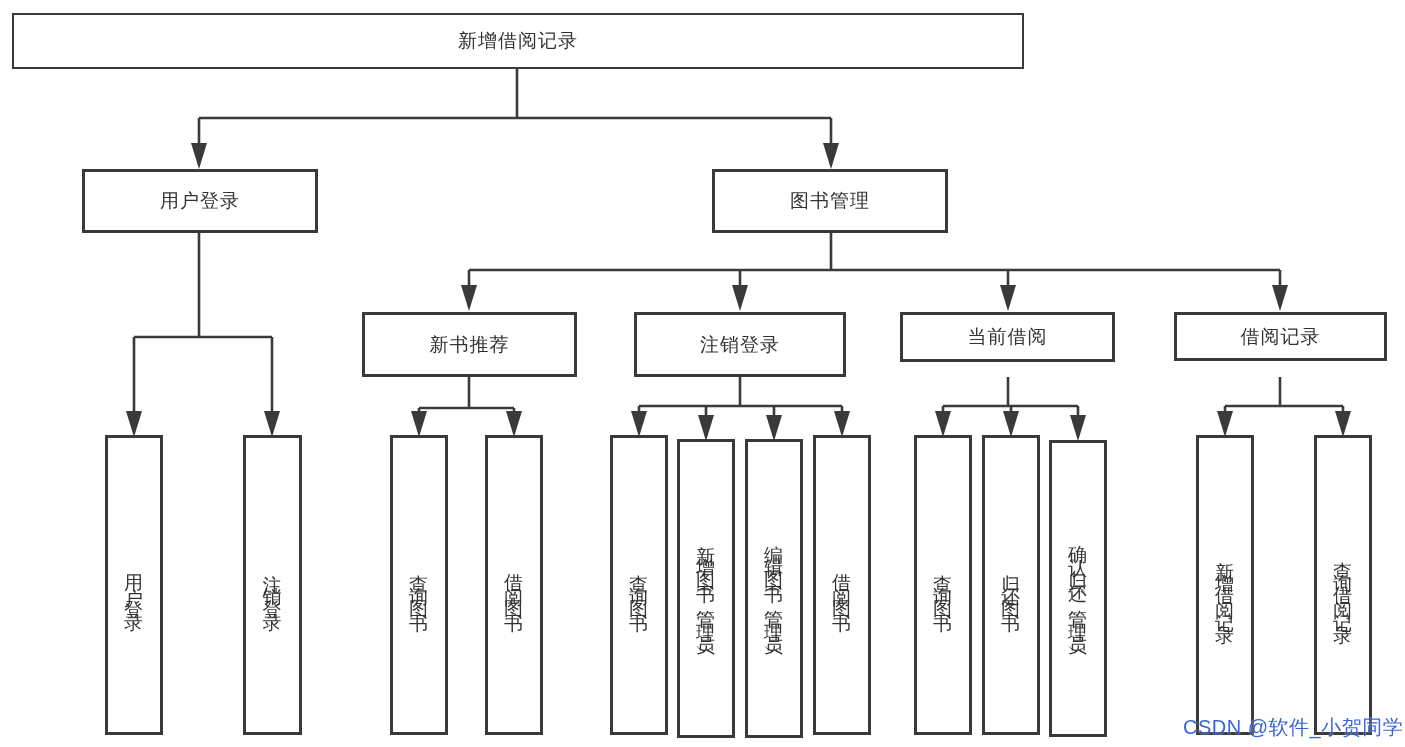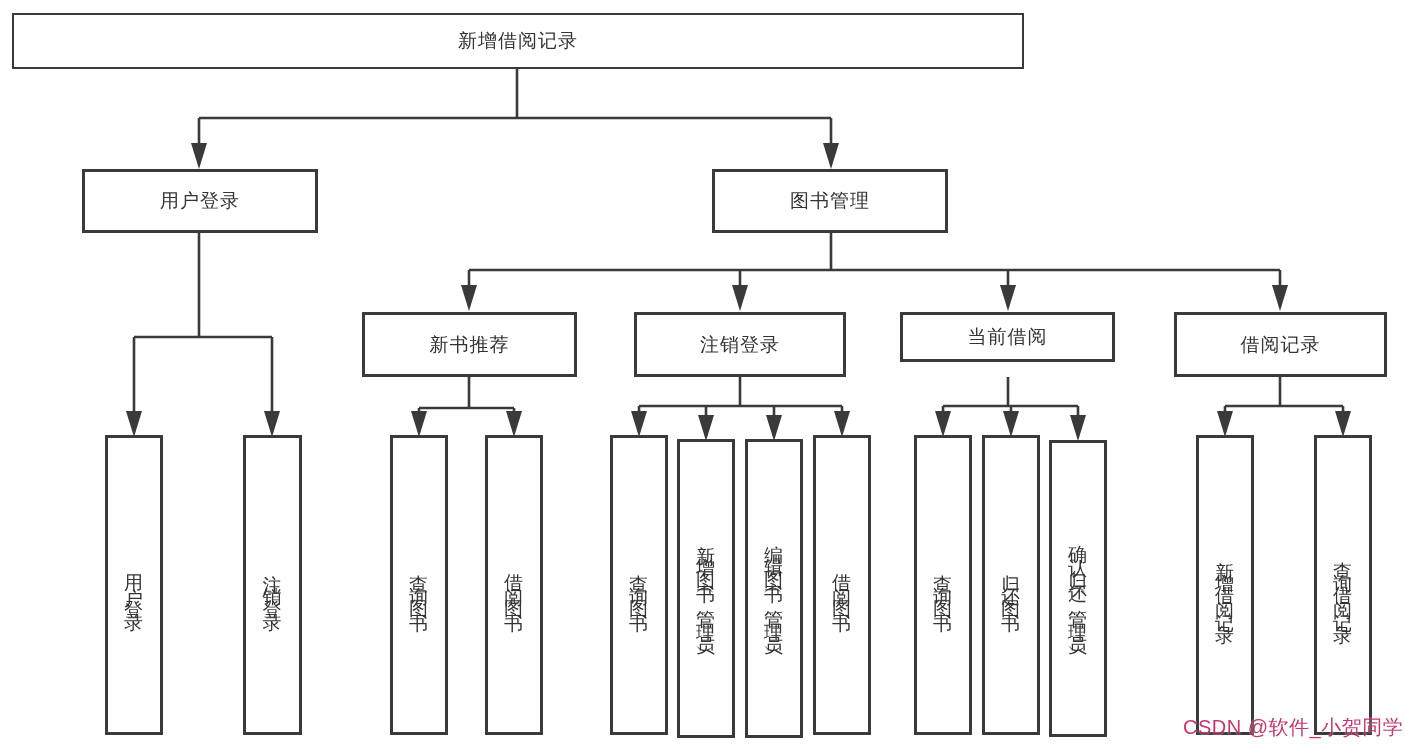--- a/index.html
+++ b/index.html
@@ -54,21 +54,21 @@
   }
   #wires polygon {
     fill: #3a3a3a;
     stroke: none;
   }
   .watermark {
     position: absolute;
     left: 1183px;
     top: 714px;
     font-size: 20px;
-    color: #be185d;
+    color: #1d4ed8;
     opacity: 0.88;
     z-index: 3;
     white-space: nowrap;
     letter-spacing: 0.5px;
     text-shadow: 0 0 2px #ffffff;
   }
 </style>
 </head>
 <body>
 
@@ -130,21 +130,21 @@
 
   <div class="node" style="left:712px; top:169px; width:236px; height:64px;">
     <span class="hlabel">图书管理</span>
   </div>
   <div class="node" style="left:634px; top:312px; width:212px; height:65px;">
     <span class="hlabel">注销登录</span>
   </div>
   <div class="node" style="left:900px; top:312px; width:215px; height:50px;">
     <span class="hlabel">当前借阅</span>
   </div>
-  <div class="node" style="left:1174px; top:312px; width:213px; height:65px;">
+  <div class="node" style="left:1174px; top:312px; width:213px; height:49px;">
     <span class="hlabel">借阅记录</span>
   </div>
 
   <div class="node leaf" style="left:105px; top:435px; width:58px; height:300px;">
     <span class="vlabel">用户登录</span>
   </div>
   <div class="node leaf" style="left:243px; top:435px; width:59px; height:300px;">
     <span class="vlabel">注销登录</span>
   </div>
 

